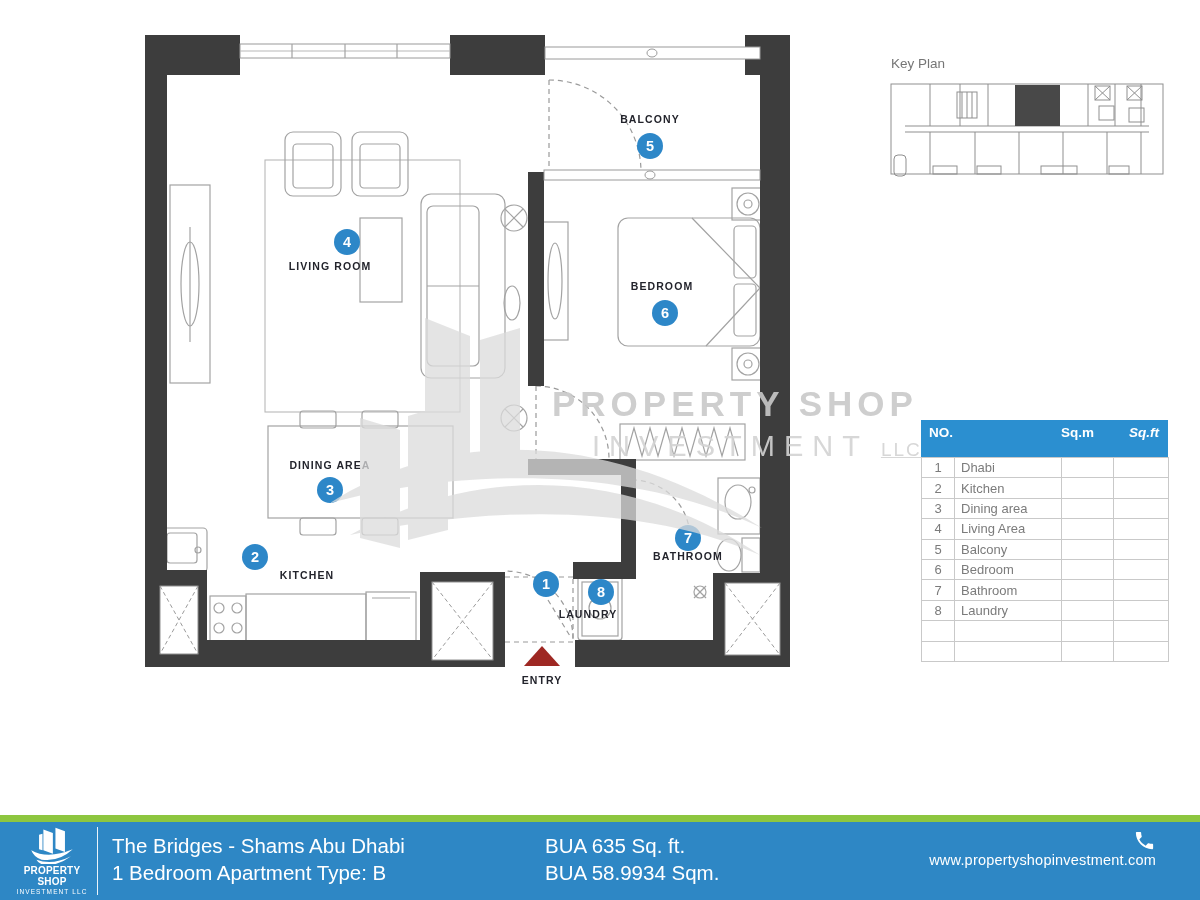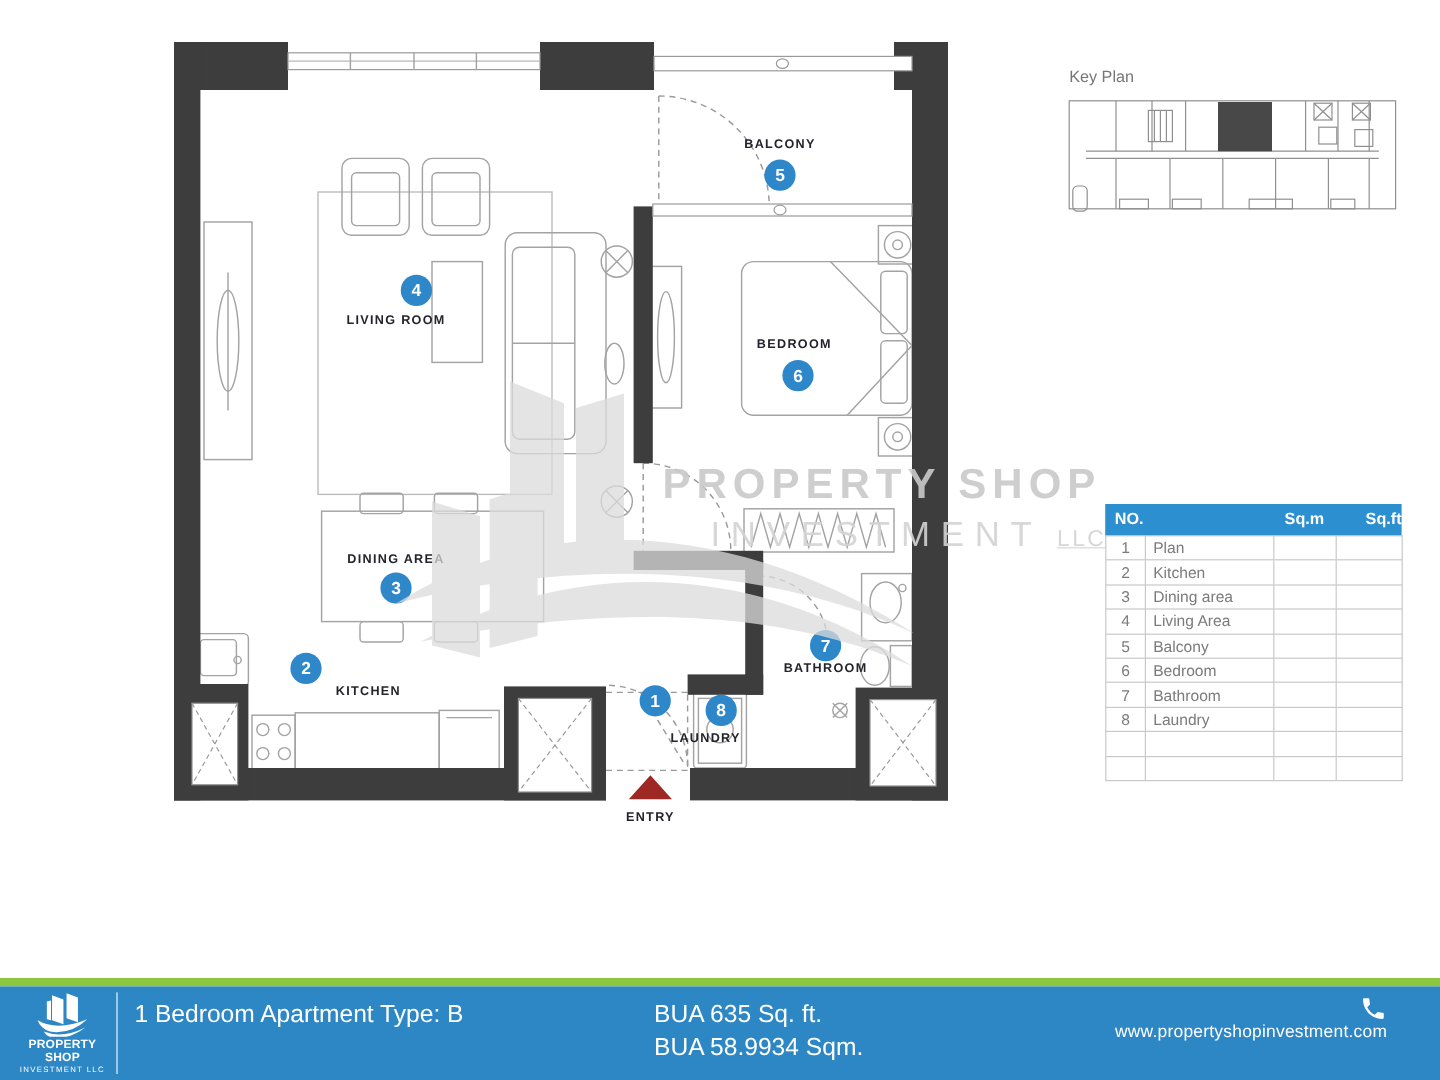--- a/index.html
+++ b/index.html
@@ -22,24 +22,24 @@
   .keyplan { position:absolute; left:885px; top:52px; width:292px; height:148px; }
   .kp-title { font-size:13.5px; fill:#767676; font-family:"Liberation Sans",sans-serif; }
   .kp { fill:none; stroke:#8f8f8f; stroke-width:1; }
   
   .watermark-gfx { position:absolute; left:330px; top:298px; width:432px; height:292px; opacity:.75; pointer-events:none; }
   .wm-line1 { position:absolute; left:552px; top:384px; font-size:35px; font-weight:bold; letter-spacing:5px; color:#c9c9c9; opacity:.9; pointer-events:none; }
   .wm-line2 { position:absolute; left:592px; top:430px; font-size:29px; letter-spacing:9px; color:#d3d3d3; opacity:.9; pointer-events:none; }
   .wm-llc { font-size:19px; letter-spacing:2px; margin-left:12px;text-decoration:underline; }
   
   .area-table { position:absolute; left:921px; top:420px; width:247px; }
-  .at-header { position:relative; height:26px; background:#2b8fd0; color:#fff; font-size:13.5px; font-weight:bold; line-height:25px; }
+  .at-header { position:relative; height:37px; background:#2b8fd0; color:#fff; font-size:13.5px; font-weight:bold; line-height:25px; }
   .at-no  { position:absolute; left:8px; }
-  .at-sqm { position:absolute; left:140px; width:52px; text-align:center; }
-  .at-sqft{ position:absolute; left:192px; width:55px; text-align:right; }
+  .at-sqm { position:absolute; left:140px; width:52px; }
+  .at-sqft{ position:absolute; left:208px; width:55px; text-align:left;font-style:italic; }
   .area-table table { border-collapse:collapse; width:247px; table-layout:fixed; }
   .area-table td { border:1px solid #c9c9c9; height:19.4px; font-size:13px; color:#7b7b7b;
                    padding:0 0 0 6px; overflow:hidden; white-space:nowrap; }
   .area-table td.c-no { text-align:center; padding:0; }
   
   .footer { position:absolute; left:0; top:815px; width:1200px; height:85px; }
   .f-accent { height:7px; background:#8dc63f; }
   .f-bar { position:relative; height:78px; background:#2e87c5; color:#ffffff; }
   .f-logo { position:absolute; left:8px; top:4px; width:88px; text-align:center; }
   .f-logo svg { width:54px; height:38px; display:block; margin:0 auto; }
@@ -284,21 +284,21 @@
     <colgroup>
         <col style="width:33px">
         <col style="width:107px">
         <col style="width:52px">
         <col style="width:55px">
       </colgroup>
     <tbody>
 
         <tr>
           <td class="c-no">1</td>
-          <td class="c-name">Plan</td>
+          <td class="c-name">Dhabi</td>
           <td class="c-sqm"></td>
           <td class="c-sqft"></td>
         </tr>
 
         <tr>
           <td class="c-no">2</td>
           <td class="c-name">Kitchen</td>
           <td class="c-sqm"></td>
           <td class="c-sqft"></td>
         </tr>
@@ -373,20 +373,21 @@
           <polygon points="15,10 19,9 19,28 15,27"></polygon>
           <path d="M6,28 Q25,39 54,27 Q38,42 18,39 Q9,36 6,28 Z"></path>
           <path d="M12,39 Q30,46 52,35 Q36,47 20,45 Q14,43 12,39 Z"></path>
         </g>
       </svg>
       <div class="f-logo-t1">PROPERTY SHOP</div>
       <div class="f-logo-t2">INVESTMENT LLC</div>
     </div>
     <div class="f-divider"></div>
     <div class="f-title">
+      <div>The Bridges - Shams Abu Dhabi</div>
       <div>1 Bedroom Apartment Type: B</div>
     </div>
     <div class="f-bua">
       <div>BUA 635 Sq. ft.</div>
       <div>BUA 58.9934 Sqm.</div>
     </div>
     <div class="f-contact">
       <div class="f-phone">
         <svg viewBox="0 0 24 24">
           <path fill="#ffffff" d="M6.62 10.79c1.44 2.83 3.76 5.14 6.59 6.59l2.2-2.2c.27-.27.67-.36 1.02-.24 1.12.37 2.33.57 3.57.57.55 0 1 .45 1 1V20c0 .55-.45 1-1 1-9.39 0-17-7.61-17-17 0-.55.45-1 1-1h3.5c.55 0 1 .45 1 1 0 1.25.2 2.45.57 3.57.11.35.03.74-.25 1.02l-2.2 2.2z"></path>

